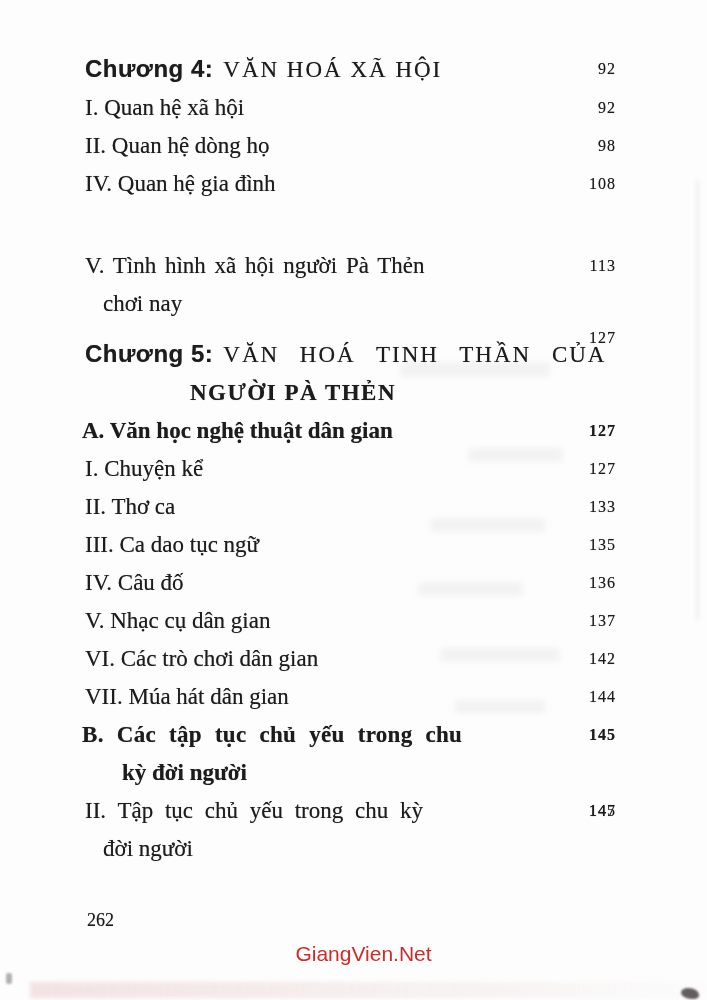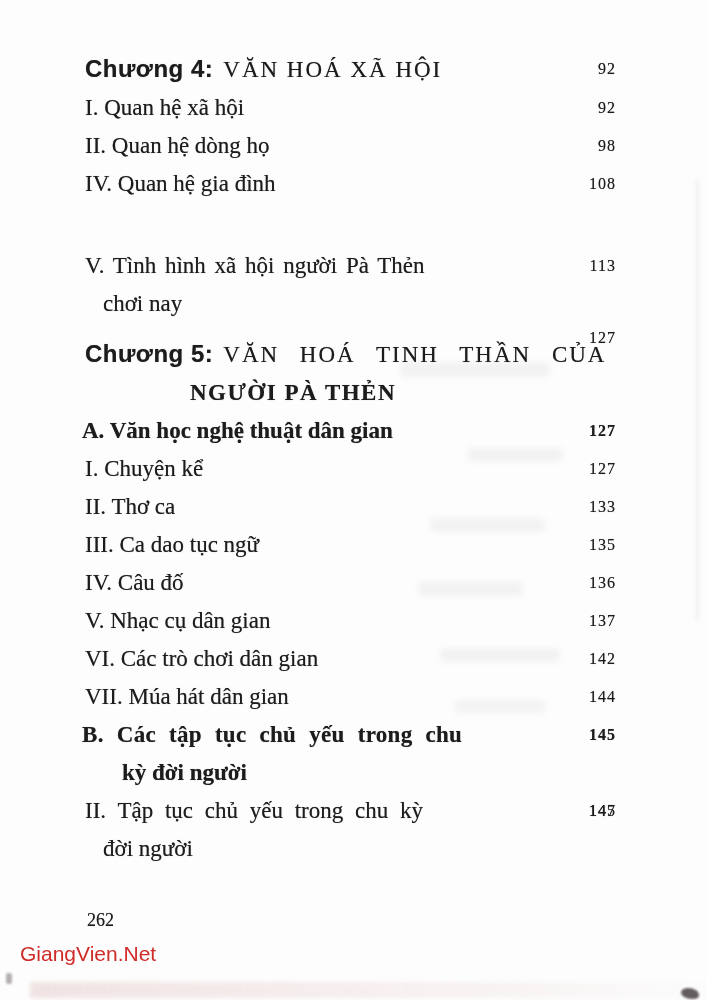--- a/index.html
+++ b/index.html
@@ -31,21 +31,21 @@
   .item{padding-left:85px;}
   .item .l2{padding-left:18px;}
   .item.sp1 .l1{word-spacing:3px;margin-top:44px;}
   .item.sp2 .l1{word-spacing:6px;}
   .section{padding-left:82px;font-weight:bold;}
   .section .l2{padding-left:40px;}
   .section.sp .l1{word-spacing:7px;letter-spacing:0.3px;}
   
   .folio{position:absolute;left:75px;top:910px;font-size:18px;
          text-shadow:0 0 0.7px rgba(20,20,20,0.55);margin-left:12px;}
-  .watermark{position:absolute;left:0;right:0;top:942px;
+  .watermark{position:absolute;left:0;right:0;top:942px;text-align:center;
          font-family:"Liberation Sans", sans-serif;font-size:21px;margin-left:20px;}
   
   .smudge{position:absolute;background:rgba(115,105,105,0.07);filter:blur(3px);
           border-radius:4px;pointer-events:none;}
   .edge-shadow{position:absolute;right:8px;top:180px;width:3px;height:440px;
           background:rgba(120,120,120,0.12);filter:blur(2px);pointer-events:none;}
   .bottom-band{position:absolute;left:30px;right:0;top:982px;height:16px;
           background:linear-gradient(to right, rgba(232,205,205,0.55), rgba(238,220,220,0.35) 60%, rgba(245,240,240,0.1));
           filter:blur(2px);pointer-events:none;}
   .corner-blob{position:absolute;right:8px;top:988px;width:18px;height:11px;

